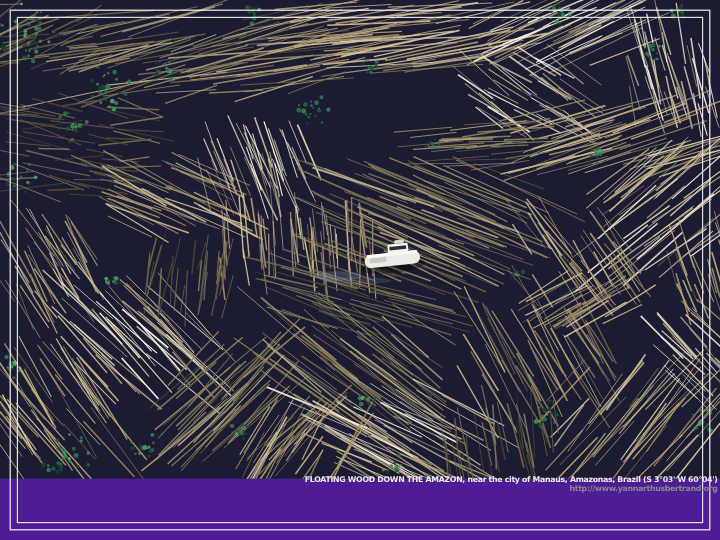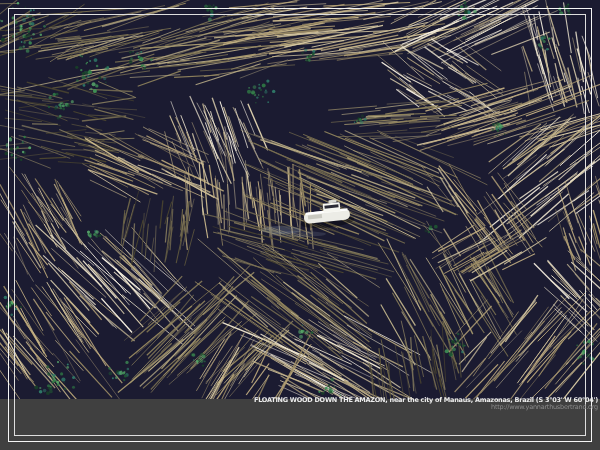--- a/index.html
+++ b/index.html
@@ -10,26 +10,26 @@
   .photo{position:absolute;left:0;top:0;width:600px;height:399px;overflow:hidden;}
   .photo svg{display:block;}
   .frame{position:absolute;pointer-events:none;z-index:5;}
   .frame-outer{left:8px;top:8px;right:8px;bottom:8px;border:1px solid rgba(248,248,248,0.92);}
   .frame-inner{left:14px;top:14px;right:14px;bottom:14px;border:1px solid rgba(225,225,225,0.72);}
   .caption{
     position:absolute;right:2px;top:397px;text-align:right;z-index:6;
     font-family:"DejaVu Sans",sans-serif;white-space:nowrap;
   }
   .caption-title{font-size:6.5px;font-weight:bold;color:#ececec;letter-spacing:-0.25px;line-height:7px;}
-  .caption-url{font-size:6.5px;font-weight:normal;color:#8a8a8a;letter-spacing:-0.25px;line-height:7px;}
+  .caption-url{font-size:6.5px;font-weight:bold;color:#8a8a8a;letter-spacing:-0.25px;line-height:7px;}
 </style>
 </head>
 <body>
 
-<div class="stage" style="background: #404040;">
+<div class="stage" style="background: #4c1d95;">
   <div class="photo">
     <svg id="photo-svg" width="600" height="399" xmlns="http://www.w3.org/2000/svg">
         <rect x="0" y="0" width="600" height="399" fill="#1b1b31"></rect>
         <g>
           <line x1="-26.2" y1="4.1" x2="18.3" y2="3.4" stroke="#8a8060" stroke-width="0.86" opacity="0.84"></line>
           <line x1="2.3" y1="35.9" x2="30.8" y2="30.5" stroke="#6f6749" stroke-width="1.19" opacity="0.86"></line>
           <line x1="-4.3" y1="31.2" x2="29.8" y2="12.9" stroke="#5d563d" stroke-width="1.38" opacity="0.77"></line>
           <line x1="63.5" y1="18.6" x2="84.5" y2="4.3" stroke="#5d563d" stroke-width="0.99" opacity="0.93"></line>
           <line x1="-18.2" y1="61.2" x2="21.6" y2="48.4" stroke="#4d472f" stroke-width="1.37" opacity="0.89"></line>
           <line x1="67.7" y1="57.8" x2="88.1" y2="41.5" stroke="#5d563d" stroke-width="0.88" opacity="0.71"></line>

